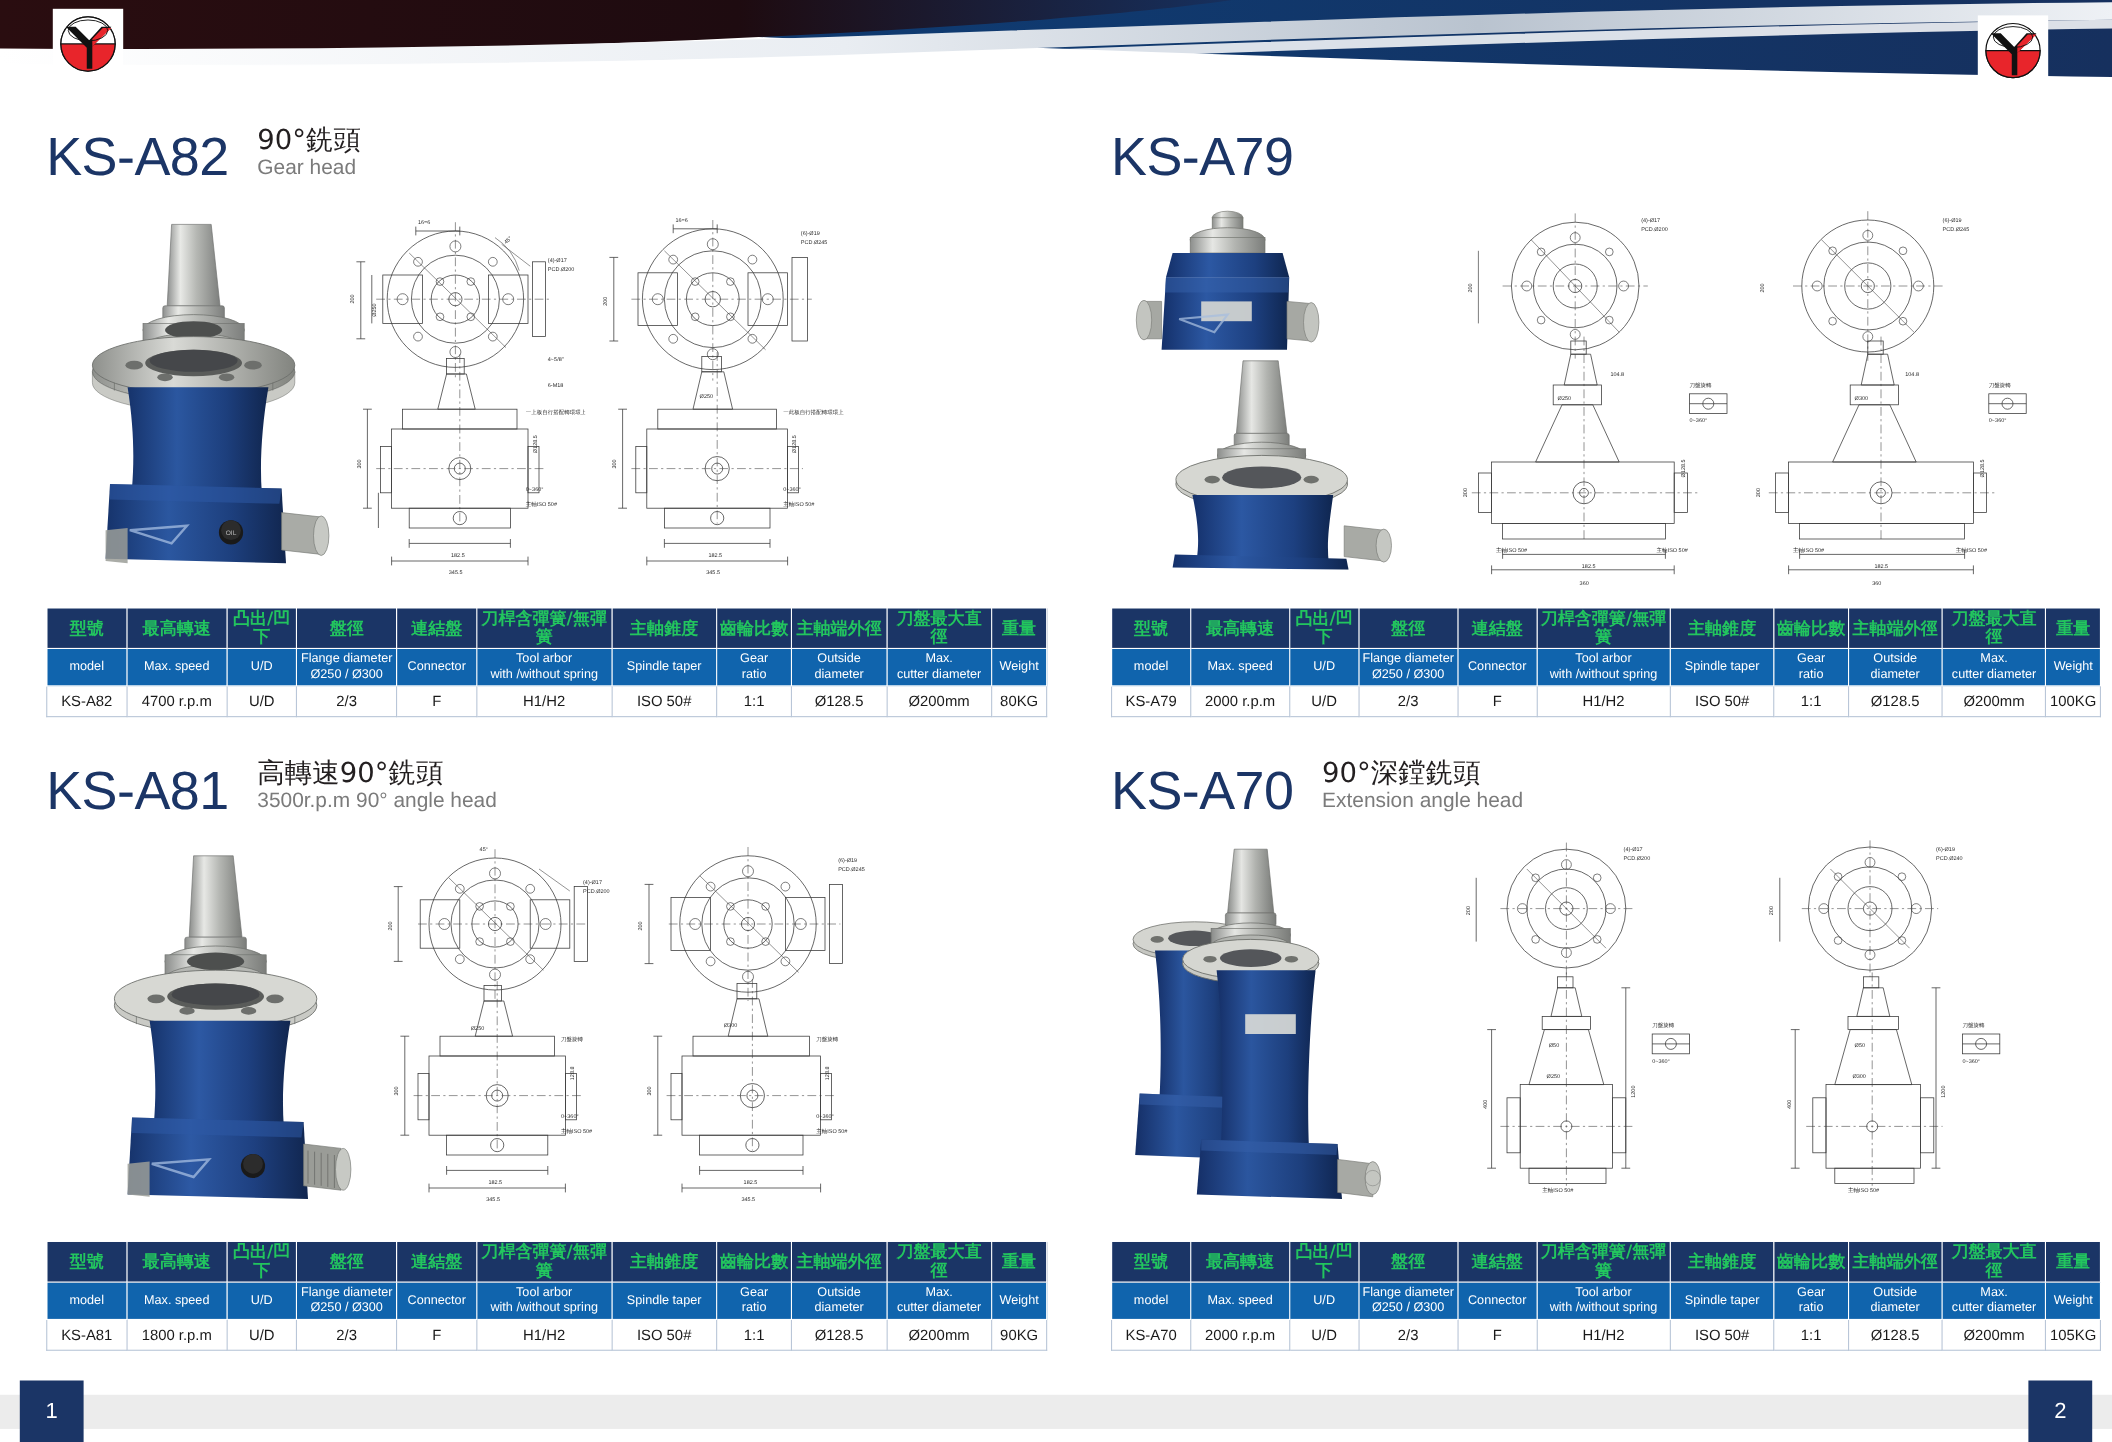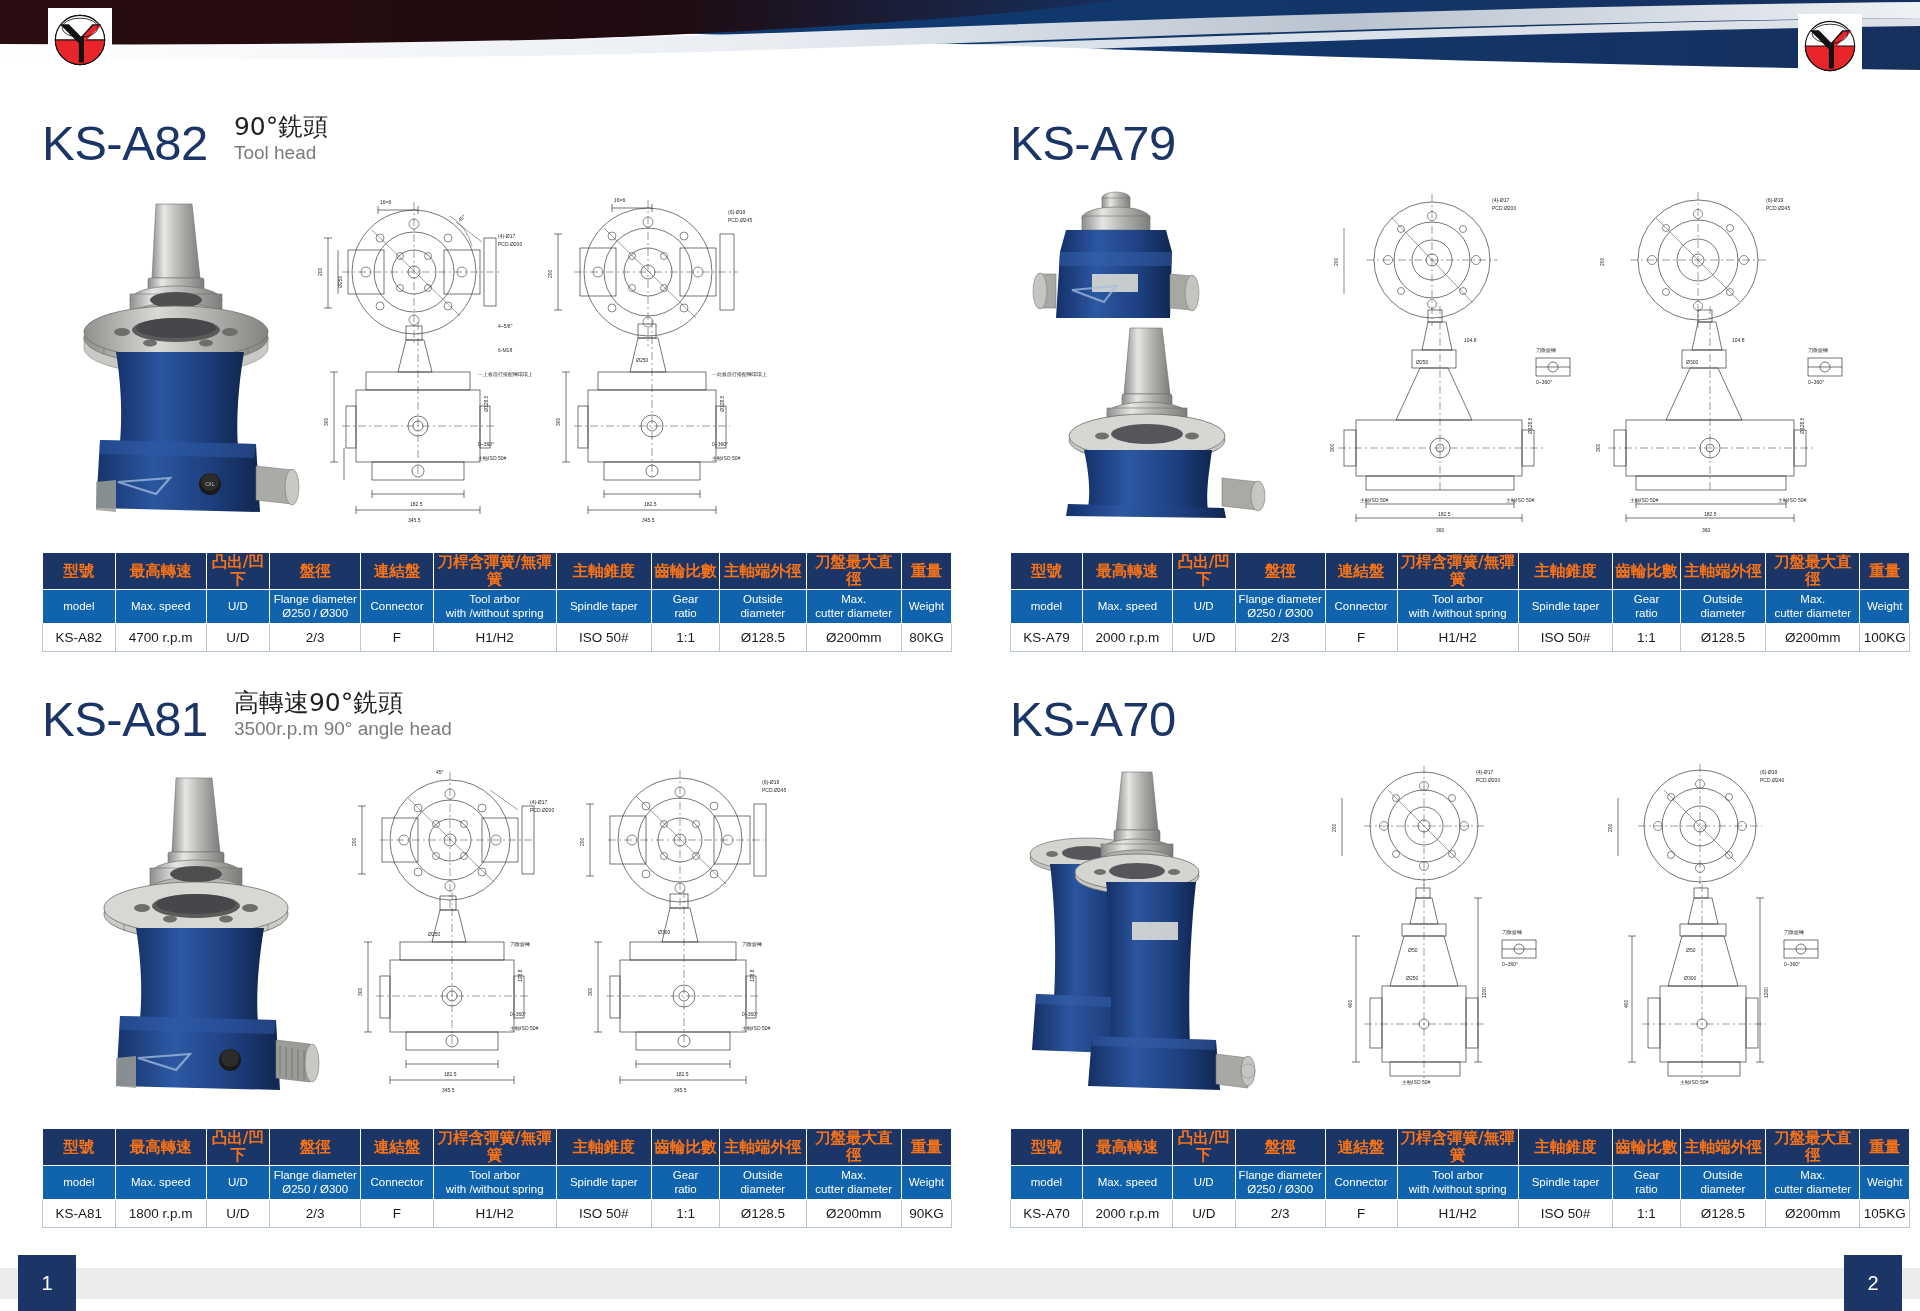--- a/index.html
+++ b/index.html
@@ -52,21 +52,21 @@
   .visual { position:relative; height:380px; margin-top:4px; }
   .photo-wrap { position:absolute; }
   .draw-wrap  { position:absolute; }
 
   
   .spec-table { width:100%; border-collapse:collapse; table-layout:fixed; }
   .spec-table th, .spec-table td {
     border:1px solid #ffffff; text-align:center; vertical-align:middle;
   }
   .spec-table tr.r-cn th {
-    background:#1b3566; color:#f97316; font-size:15.5px; font-weight:700;
+    background:#1b3566; color:#22c55e; font-size:15.5px; font-weight:700;
     height:30px; padding:1px 2px; line-height:1.1;
     font-family:"DejaVu Sans","Liberation Sans",sans-serif;
   }
   .spec-table tr.r-en th {
     background:#1064ad; color:#ffffff; font-size:11.5px; font-weight:400;
     height:34px; padding:1px 2px; line-height:1.15;
     font-family:"Liberation Sans", sans-serif;
   }
   .spec-table tr.r-val td {
     background:#ffffff; color:#1a1a1a; font-size:13.5px; height:28px;
@@ -140,21 +140,21 @@
   </svg>
 </div>
 
 <div class="sheet">
 
   <div class="product prod-A82">
     <div class="title-row">
       <div class="model-name">KS-A82</div>
       <div class="title-texts">
         <div class="title-cn">90°銑頭</div>
-        <div class="title-en">Tool head</div>
+        <div class="title-en">Gear head</div>
       </div>
     </div>
 
     <div class="visual">
 
       <div class="photo-wrap" style="left:18px; top:10px;">
         <svg width="240" height="340" viewBox="0 0 240 340" xmlns="http://www.w3.org/2000/svg">
           <defs>
             <linearGradient id="steel1" x1="0" y1="0" x2="1" y2="0">
               <stop offset="0%" stop-color="#8d8f8e"></stop>
@@ -1026,20 +1026,24 @@
         <td>Ø200mm</td>
         <td>90KG</td>
       </tr>
     </tbody>
       </table>
   </div>
 
   <div class="product prod-A70">
     <div class="title-row">
       <div class="model-name">KS-A70</div>
+      <div class="title-texts">
+        <div class="title-cn">90°深鏜銑頭</div>
+        <div class="title-en">Extension angle head</div>
+      </div>
     </div>
 
     <div class="visual">
       <div class="photo-wrap" style="left:0px; top:6px;">
         <svg width="250" height="340" viewBox="0 0 250 340" xmlns="http://www.w3.org/2000/svg">
           <defs>
             <linearGradient id="blue4" x1="0" y1="0" x2="1" y2="0">
               <stop offset="0%" stop-color="#152f67"></stop>
                 <stop offset="35%" stop-color="#2b569f"></stop>
               <stop offset="72%" stop-color="#1d3f7d"></stop>

